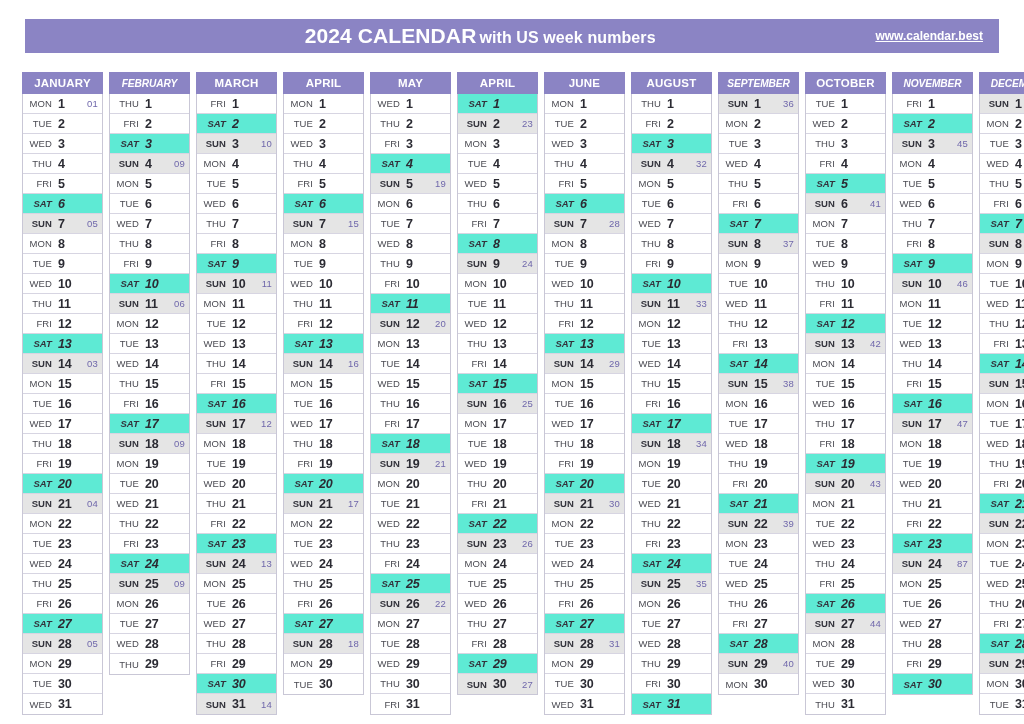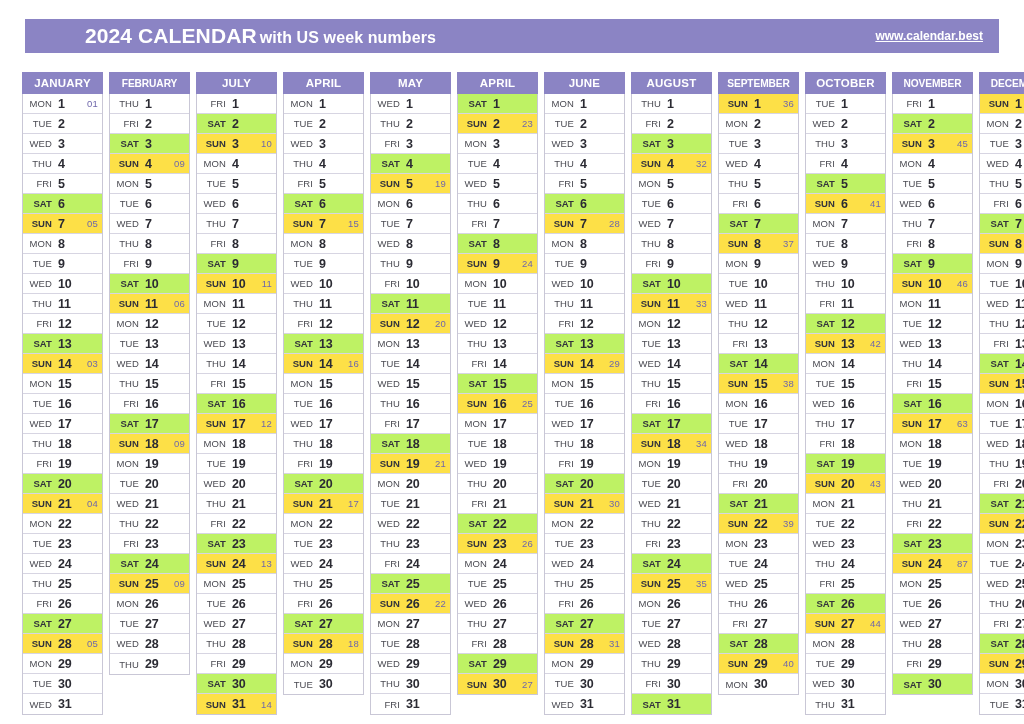--- a/index.html
+++ b/index.html
@@ -29,20 +29,21 @@
     width: 974px;
     height: 34px;
     background: #8b84c4;
     display: flex;
     align-items: center;
     box-sizing: border-box;
     padding: 0 12px 0 0;
   }
   #title-text {
     flex: 1;
+    text-align: center;
     color: #ffffff;
     white-space: nowrap;
     letter-spacing: .1px;
     padding-left: 60px;
   }
   #title-main {
     font-size: 21px;
     font-weight: bold;
   }
   #title-sub {
@@ -87,42 +88,43 @@
     display: flex;
     align-items: center;
     justify-content: center;
     box-sizing: border-box;
     overflow: hidden;
     white-space: nowrap;
   }
   .month-header.narrow {
     font-size: 10.2px;
     letter-spacing: -.1px;
+    font-style: italic;
   }
 
   .days {
     border: 1px solid #c9c7d6;
     border-top: none;
     box-sizing: border-box;
   }
 
   .day {
     height: 20px;
     display: flex;
     align-items: center;
     box-sizing: border-box;
     border-bottom: 1px solid #d7d5e2;
     background: #ffffff;
     padding: 0 3px 0 4px;
     position: relative;
   }
   .day:last-child { border-bottom: none; }
 
-  .day.sat { background: #bef264; }
-  .day.sun { background: #fde047; }
+  .day.sat { background: #5eead4; font-style: italic; }
+  .day.sun { background: #e5e5e5; }
 
   .dow {
     width: 25px;
     flex: 0 0 25px;
     font-size: 9.5px;
     color: #4a4a52;
     text-align: right;
     letter-spacing: .1px;
   }
   .day.sat .dow, .day.sun .dow { font-weight: bold; color: #33333c; }
@@ -411,21 +413,21 @@
             <span class="dow">WED</span>
             <span class="dnum">28</span>
           </div>
           <div class="day">
             <span class="dow">THU</span>
             <span class="dnum">29</span>
           </div>
         </div>
       </div>
       <div class="month">
-        <div class="month-header">JULY</div>
+        <div class="month-header">MARCH</div>
         <div class="days">
           <div class="day">
             <span class="dow">FRI</span>
             <span class="dnum">1</span>
           </div>
           <div class="day sat">
             <span class="dow">SAT</span>
             <span class="dnum">2</span>
           </div>
           <div class="day sun">
@@ -1537,21 +1539,21 @@
             <span class="dow">FRI</span>
             <span class="dnum">15</span>
           </div>
           <div class="day sat">
             <span class="dow">SAT</span>
             <span class="dnum">16</span>
           </div>
           <div class="day sun">
             <span class="dow">SUN</span>
             <span class="dnum">17</span>
-            <span class="wk">63</span>
+            <span class="wk">47</span>
           </div>
           <div class="day">
             <span class="dow">MON</span>
             <span class="dnum">18</span>
           </div>
           <div class="day">
             <span class="dow">TUE</span>
             <span class="dnum">19</span>
           </div>
           <div class="day">

